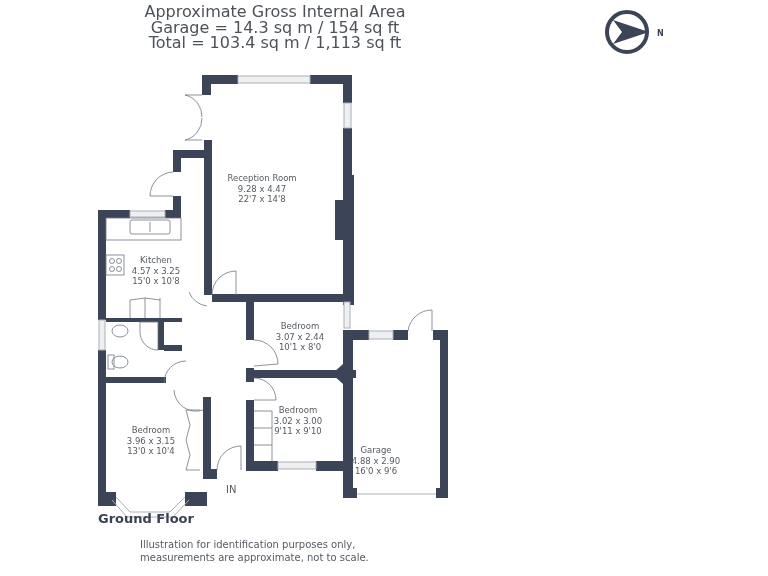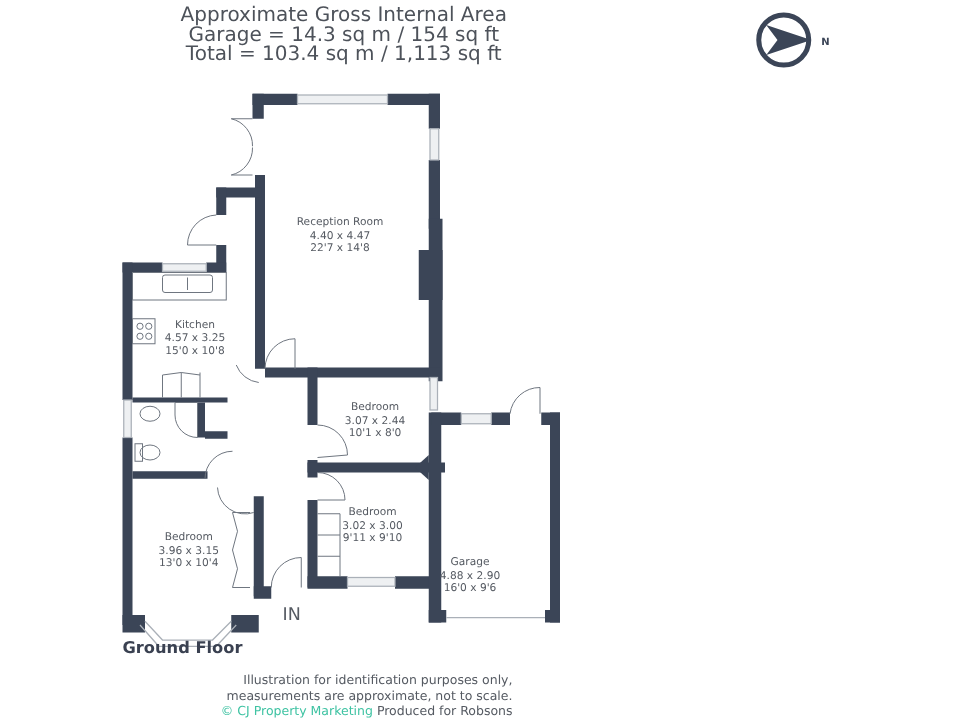--- a/index.html
+++ b/index.html
@@ -7,25 +7,25 @@
          font-family: "DejaVu Sans", "Liberation Sans", sans-serif; color: #4a4f58; }
   .header { position: absolute; left: 140px; top: 4px; width: 270px; text-align: center;
             font-size: 16px; line-height: 15.5px; color: #4d525a; }
   .header div { white-space: nowrap; }
   .compass { position: absolute; left: 603px; top: 6px; width: 70px; height: 52px; }
   svg.plan { position: absolute; left: 0; top: 0; }
   .label { position: absolute; text-align: center; font-size: 8.5px; line-height: 10.5px;
            color: #555a62; white-space: nowrap; transform: translateX(-50%); }
   .floor-title { position: absolute; left: 98px; top: 511px; font-size: 13px; font-weight: bold;
                  color: #3a4151; font-family: "DejaVu Sans", sans-serif; }
-  .footer { position: absolute; left: 140px; top: 539px; width: 270px; text-align: right;
+  .footer { position: absolute; left: 140px; top: 539px; width: 270px; text-align: left;
             font-size: 10px; line-height: 12.5px; color: #555a62; }
   .footer div { white-space: nowrap; }
   .brand { color: #3fc3a3; }
-  .in-label { position: absolute; left: 226px; top: 484px; font-size: 14px; color: #555a62; }
+  .in-label { position: absolute; left: 226px; top: 484px; font-size: 10px; color: #555a62; }
 </style>
 </head>
 <body>
 
 <div class="header">
   <div>Approximate Gross Internal Area</div>
   <div>Garage = 14.3 sq m / 154 sq ft</div>
   <div>Total = 103.4 sq m / 1,113 sq ft</div>
 </div>
 
@@ -125,23 +125,23 @@
       <circle cx="119" cy="261" r="2.5"></circle>
     <circle cx="112" cy="269" r="2.5"></circle>
       <circle cx="119" cy="269" r="2.5"></circle>
     <ellipse cx="120" cy="331" rx="8" ry="6"></ellipse>
     <path d="M140 322 L158 322 L158 350 A18 18 0 0 1 140 332 Z"></path>
     <rect x="108" y="355" width="6" height="14"></rect>
     <ellipse cx="120" cy="362" rx="8" ry="6"></ellipse>
   </g>
 </svg>
 
-<div class="label" style="left:272px; top:173px;text-align:center;">
+<div class="label" style="left:262px; top:173px;text-align:center;">
   <div>Reception Room</div>
-    <div>4.40 x 4.47</div>
+    <div>9.28 x 4.47</div>
     <div>22'7 x 14'8</div>
 </div>
 <div class="label" style="left:156px; top:255px;">
   <div>Kitchen</div>
     <div>4.57 x 3.25</div>
     <div>15'0 x 10'8</div>
 </div>
 <div class="label" style="left:300px; top:321px;">
   <div>Bedroom</div>
     <div>3.07 x 2.44</div>
@@ -163,15 +163,13 @@
     <div>16'0 x 9'6</div>
 </div>
 
 <div class="in-label">IN</div>
 
 <div class="floor-title">Ground Floor</div>
 
 <div class="footer">
   <div>Illustration for identification purposes only,</div>
   <div>measurements are approximate, not to scale.</div>
-  <div><span class="brand">© CJ Property Marketing</span>
-    <span>Produced for  Robsons</span></div>
 </div>
 
 </body></html>

